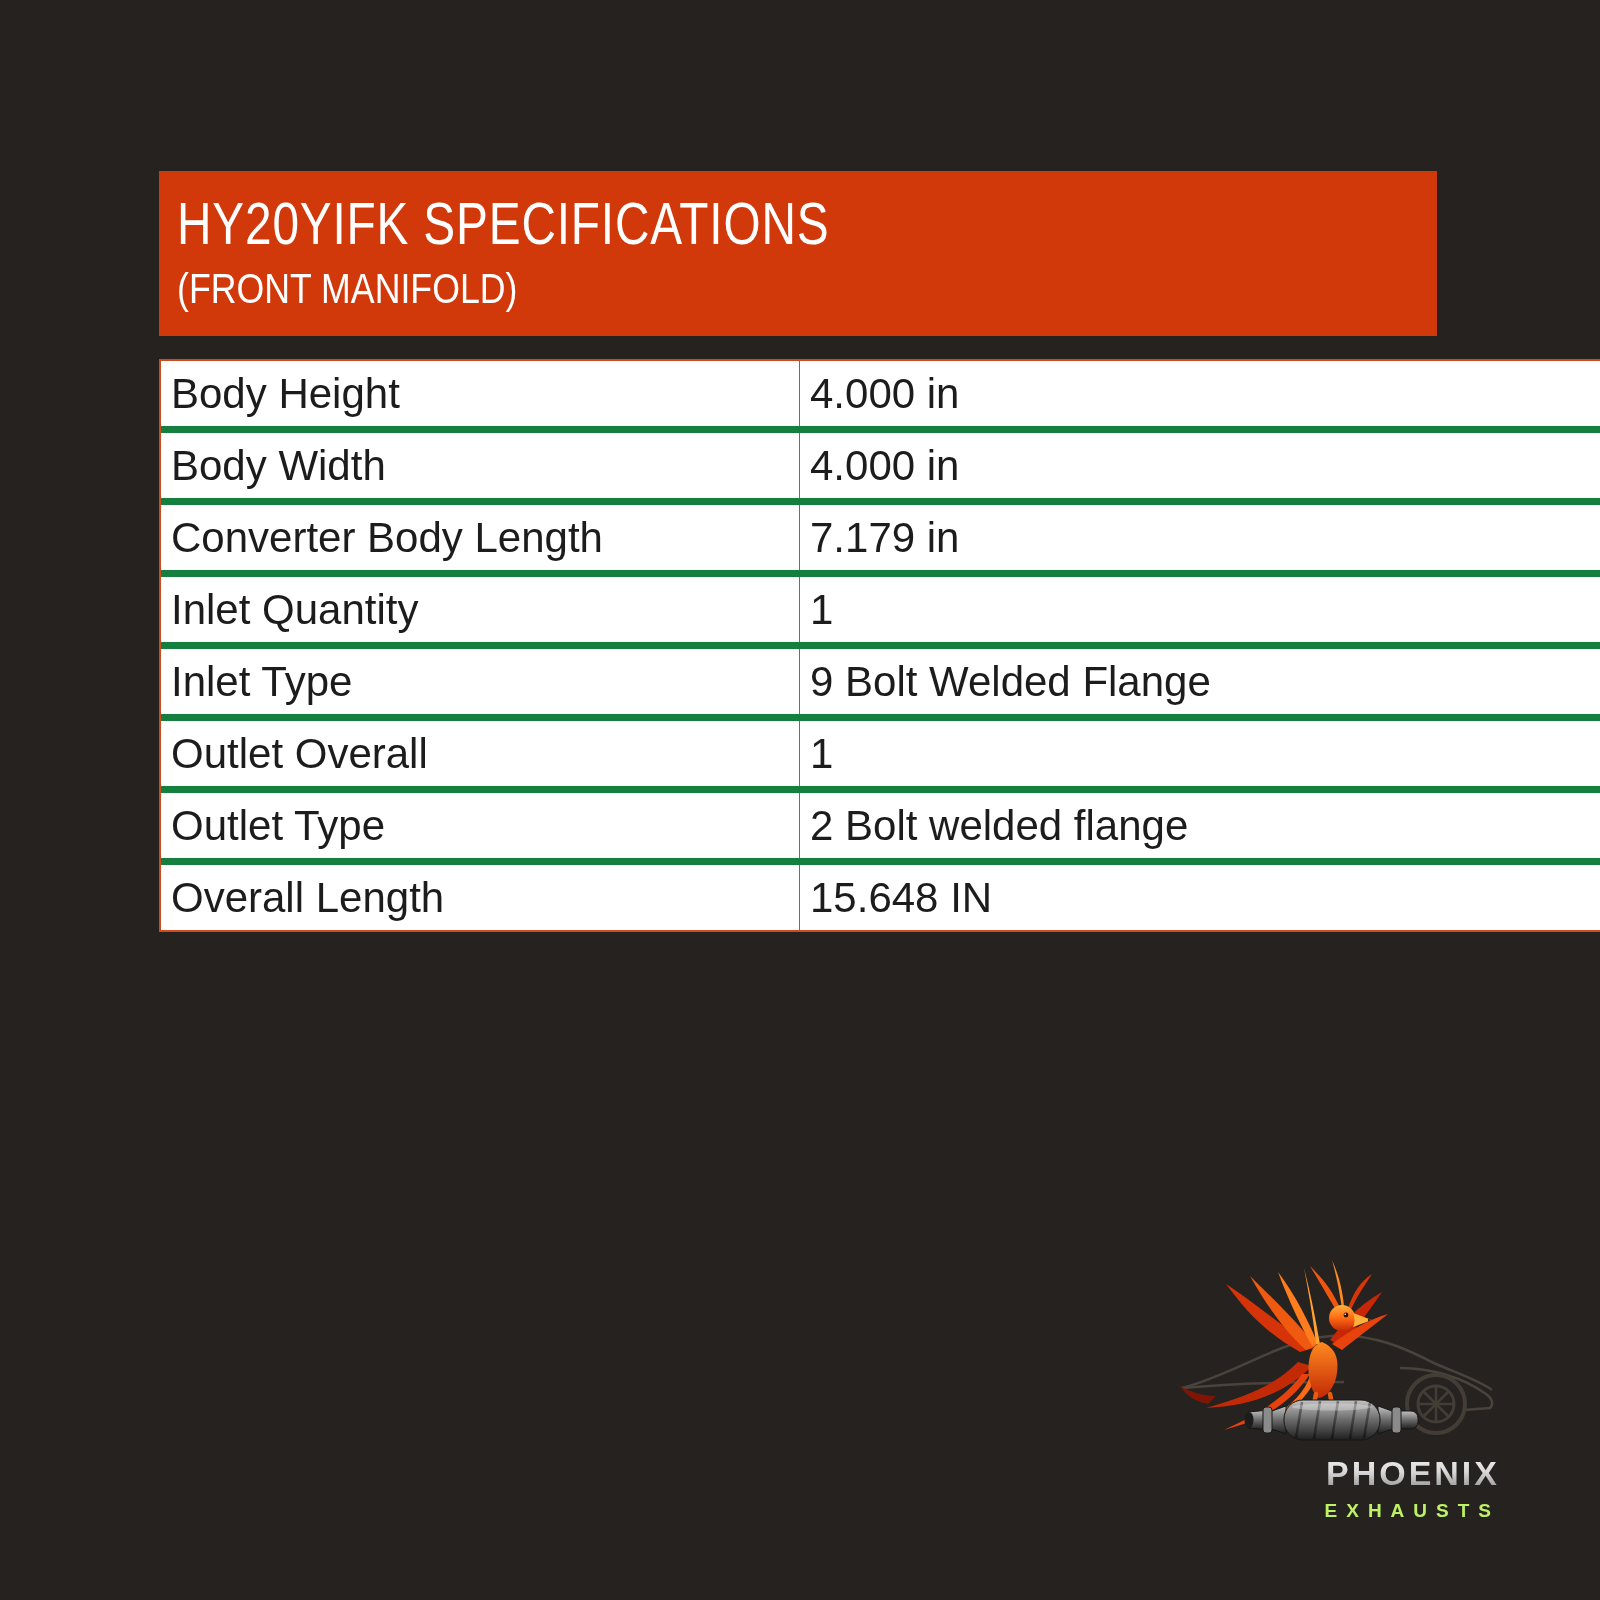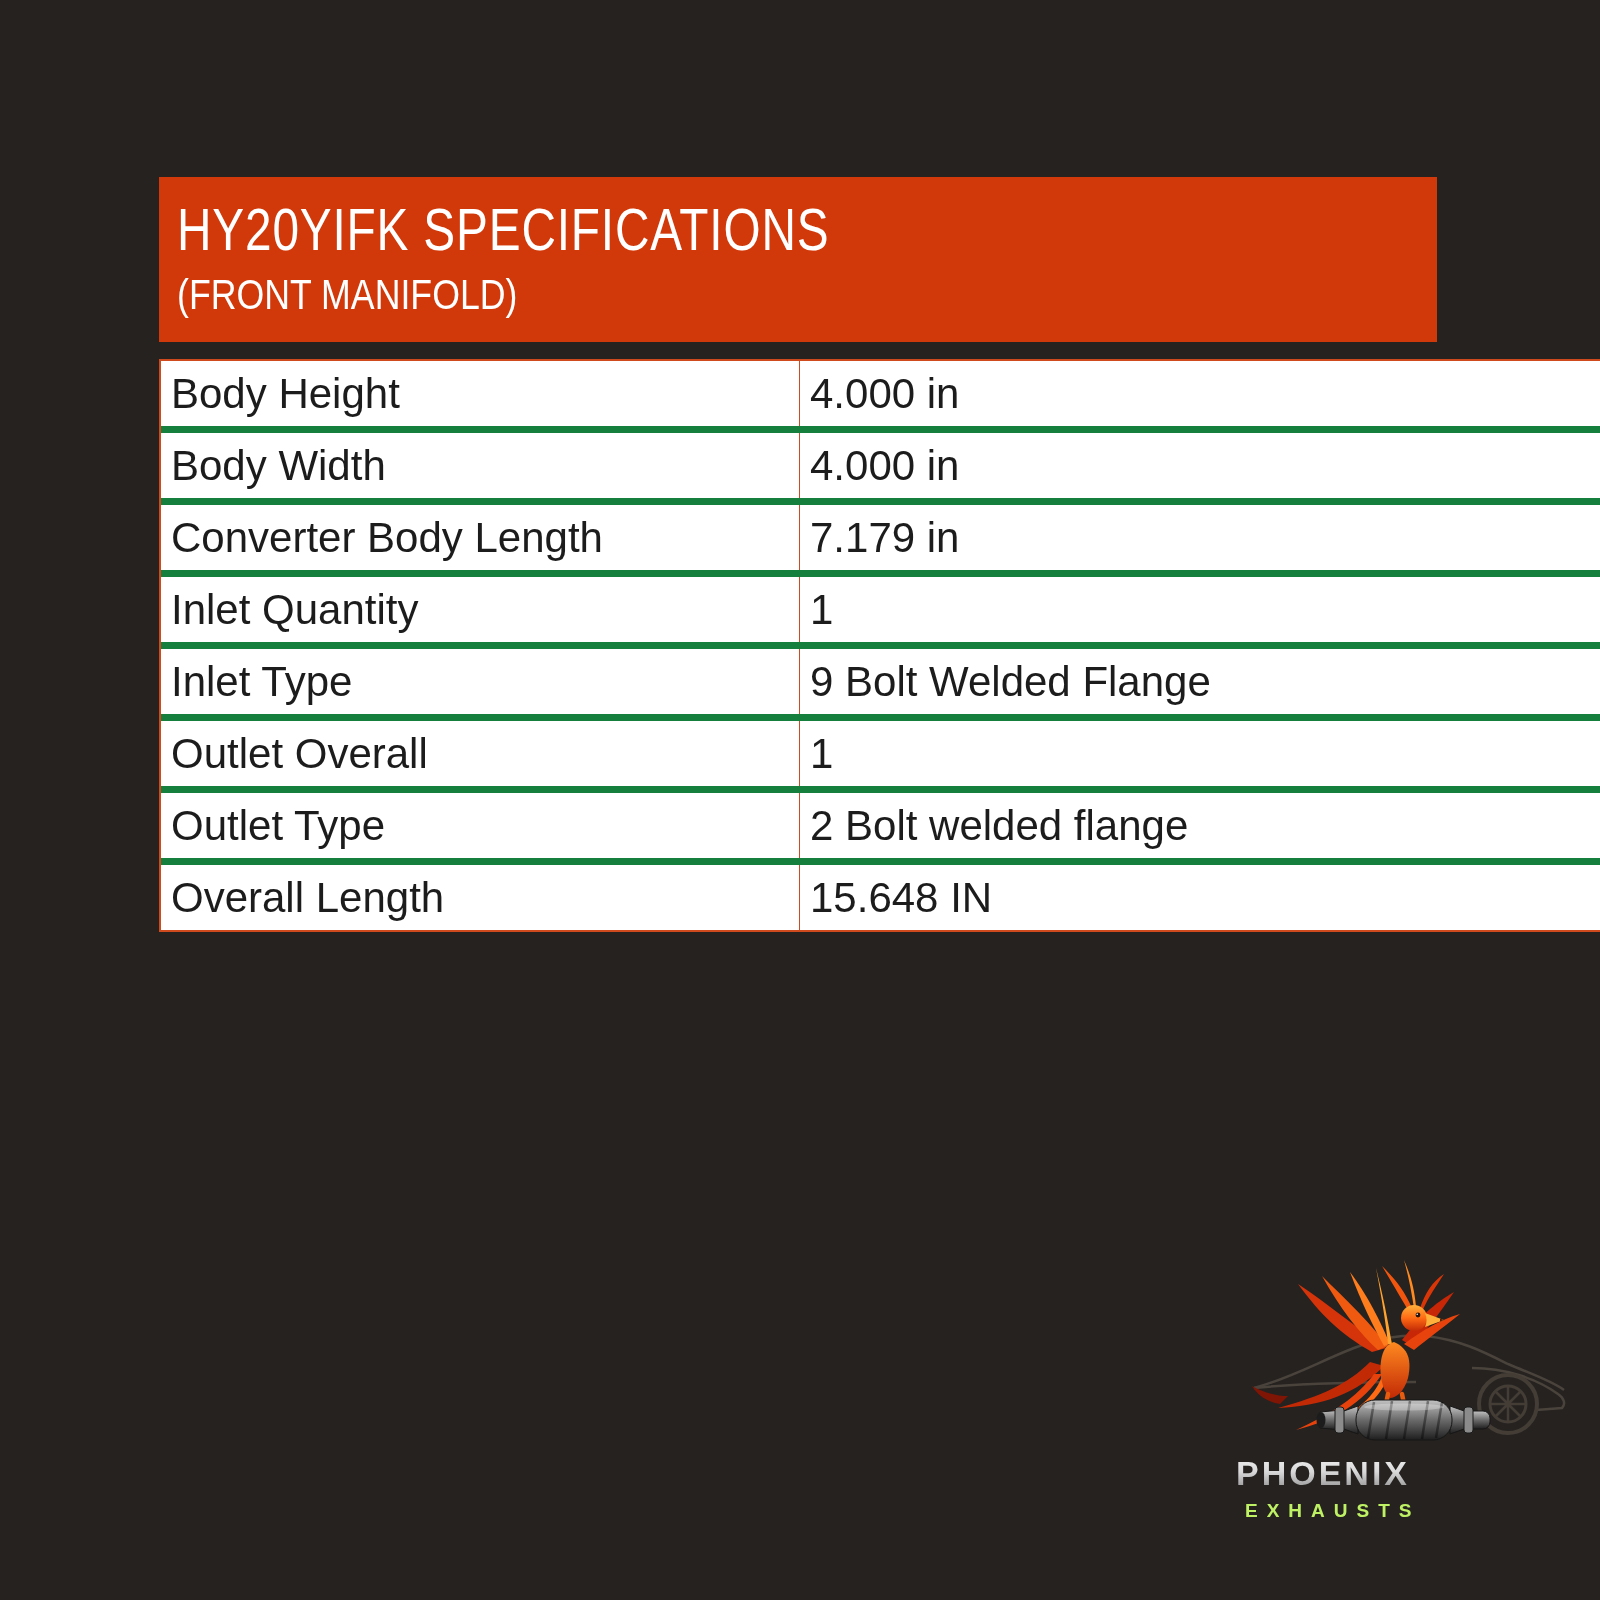--- a/index.html
+++ b/index.html
@@ -8,21 +8,21 @@
     background: #252220;
     font-family: "Liberation Sans", sans-serif;
     overflow: hidden;
     position: relative;
   }
   .canvas { position: absolute; inset: 0; }
 
   
   .banner {
     position: absolute;
-    left: 159px; top: 177px;
+    left: 159px; top: 171px;
     width: 1278px; height: 165px;
     background: #d2390a;
     color: #ffffff;
     padding: 22px 20px 0 18px;
     overflow: hidden;
   }
   .banner-title {
     font-size: 59px;
     line-height: 62px;
     font-weight: 400;
@@ -77,23 +77,23 @@
     flex: 1 1 auto;
     align-self: stretch;
     display: flex;
     align-items: center;
     border-left: 1.5px solid #cf4a1d;
   }
 
   
   .logo {
     position: absolute;
-    left: 1236px; top: 1256px;
+    left: 1164px; top: 1256px;
     width: 336px;
-    text-align: left;
+    text-align: right;
   }
   .logo-graphic { display: block; margin: 0 auto; }
   .logo-brand {
     margin-top: 2px;
     font-size: 34px;
     font-weight: bold;
     letter-spacing: 3px;
     background: linear-gradient(180deg, #f2f2f2 0%, #d9d9d9 45%, #878787 100%);
     -webkit-background-clip: text;
     background-clip: text;

